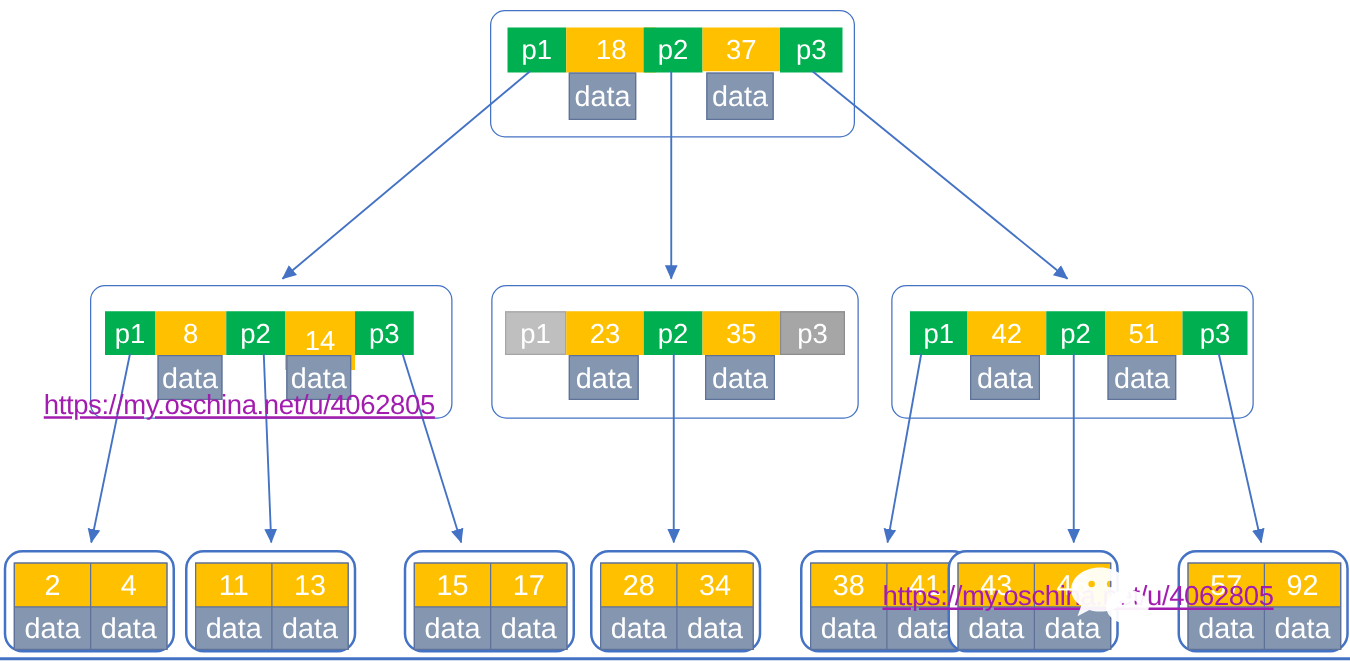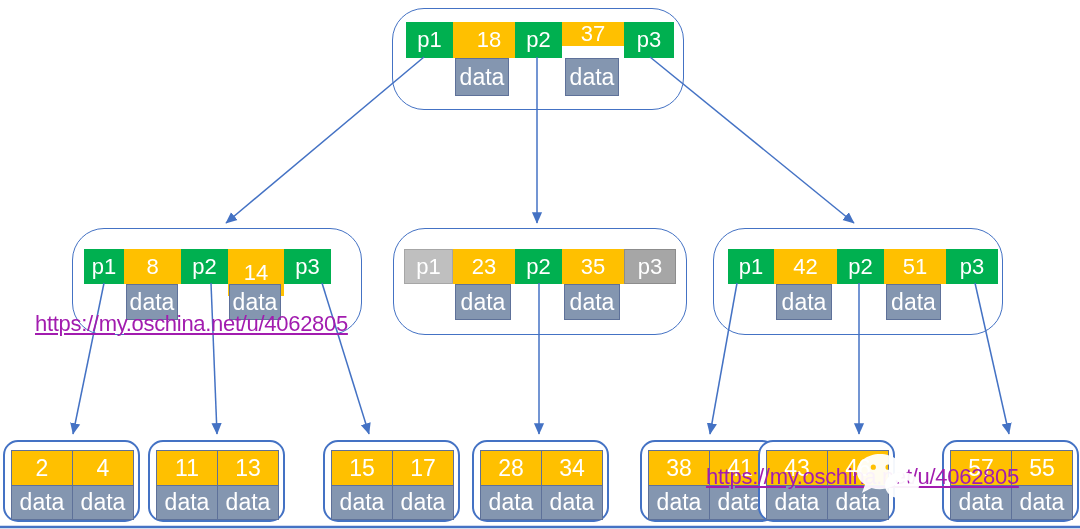--- a/index.html
+++ b/index.html
@@ -1,21 +1,21 @@
 <!DOCTYPE html>
 <html><head>
 <meta charset="utf-8">
 <style>
   html,body{margin:0;padding:0;background:#fff;}
   .canvas{
     position:relative;width:1080px;height:529px;background:#ffffff;overflow:hidden;
     font-family:"Liberation Sans","DejaVu Sans",sans-serif;
   }
   .node{
-    position:absolute;background:#ffffff;border:1.6px solid #4472C4;border-radius:32px;
+    position:absolute;background:#ffffff;border:1.6px solid #4472C4;border-radius:12px;
     box-sizing:border-box;z-index:1;
   }
   .cell{
     position:absolute;display:flex;align-items:center;justify-content:center;
     color:#ffffff;font-size:22px;line-height:1;box-sizing:border-box;
   }
   .green{background:#00B050;}
   .orange{background:#FFC000;}
   .glight{background:#BFBFBF;border:1.5px solid #A6A6A6;}
   .gdark{background:#A6A6A6;border:1.5px solid #8C8C8C;}
@@ -50,21 +50,21 @@
 </style>
 </head>
 <body>
 
 <div class="canvas">
 
   <div class="node" style="left:392px;top:8px;width:292px;height:102px;">
     <span class="cell green" style="left:13px;top:13px;width:47px;height:36px">p1</span>
     <span class="cell orange" style="left:60px;top:13px;width:72px;height:36px">18</span>
     <span class="cell green" style="left:122px;top:13px;width:47px;height:36px">p2</span>
-    <span class="cell orange" style="left:169px;top:13px;width:62px;height:24px">37</span>
+    <span class="cell orange" style="left:169px;top:13px;width:62px;height:35px">37</span>
     <span class="cell green" style="left:231px;top:13px;width:50px;height:36px">p3</span>
     <span class="cell databox" style="left:62px;top:49px;width:54px;height:38px">data</span>
     <span class="cell databox" style="left:172px;top:49px;width:54px;height:38px">data</span>
   </div>
 
   <div class="node" style="left:72px;top:228px;width:290px;height:107px;">
     <span class="cell green" style="left:11px;top:20px;width:40px;height:35px">p1</span>
     <span class="cell orange" style="left:51px;top:20px;width:57px;height:35px">8</span>
     <span class="cell green" style="left:108px;top:20px;width:47px;height:35px">p2</span>
     <span class="cell orange" style="left:155px;top:20px;width:56px;height:47px">14</span>
@@ -137,21 +137,21 @@
     <div class="leafgrid">
       <span class="lv">43</span>
       <span class="lv">46</span>
       <span class="ld">data</span>
       <span class="ld">data</span>
     </div>
   </div>
   <div class="leafnode" style="left:942px;text-decoration:underline;">
     <div class="leafgrid">
       <span class="lv">57</span>
-      <span class="lv">55</span>
+      <span class="lv">92</span>
       <span class="ld">data</span>
       <span class="ld">data</span>
     </div>
   </div>
 
   <svg class="arrows" width="1080" height="529" viewBox="0 0 1080 529">
     <defs>
       <marker id="ah" viewBox="0 0 10 10" refX="8.5" refY="5" markerWidth="8.5" markerHeight="8.5" orient="auto">
         <path d="M0,1 L9,5 L0,9 z" fill="#4472C4"></path>
       </marker>

